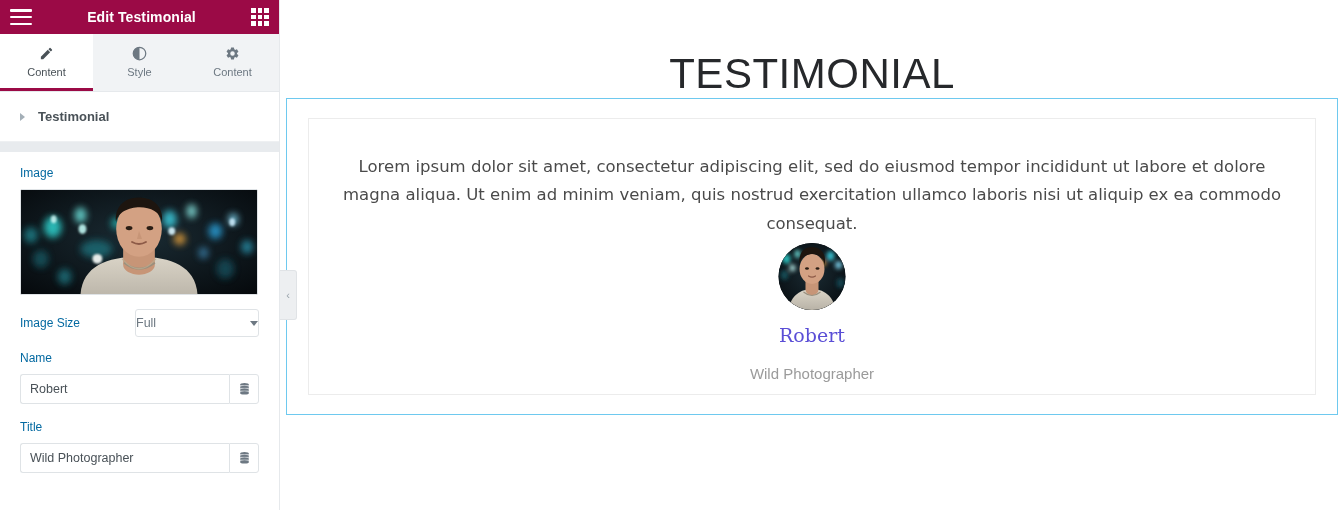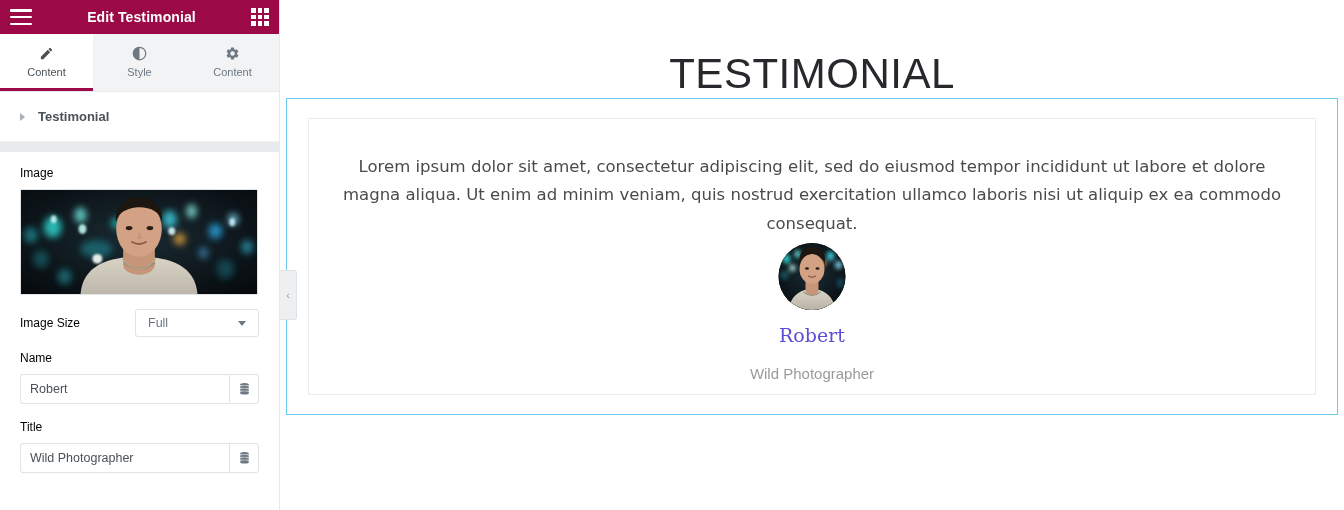--- a/index.html
+++ b/index.html
@@ -61,34 +61,34 @@
     padding: 0 20px; gap: 13px;
     font-size: 13px; font-weight: bold; color: #495157;
     background: #ffffff; cursor: pointer;
     border-bottom: 1px solid #eef0f2;
   }
   .caret-right { width: 0; height: 0; border-left: 5px solid #a4afb7; border-top: 4px solid transparent; border-bottom: 4px solid transparent; }
   .caret-down  { width: 0; height: 0; border-top: 5px solid #495157; border-left: 4.5px solid transparent; border-right: 4.5px solid transparent; }
   .section-gap { height: 10px; background: #e8ebee; }
 
   .section-content { padding: 14px 20px 0 20px; }
-  .field-label { font-size: 12px; color: #000000; margin-bottom: 9px; }
+  .field-label { font-size: 12px; color: #0369a1; margin-bottom: 9px; }
   .thumb {
     width: 238px; height: 106px; border: 1px solid #dfe3e6;
     border-radius: 2px; overflow: hidden; position: relative; background: #0c1116;
     margin-bottom: 14px;
   }
   .thumb svg { display: block; width: 100%; height: 100%; }
 
   .row-inline { display: flex; align-items: center; justify-content: space-between; margin-bottom: 14px; }
   .row-inline .field-label { margin-bottom: 1px; }
   .select-box {
     width: 124px; height: 28px; border: 1px solid #dfe3e6; border-radius: 3px;
     background: #ffffff; display: flex; align-items: center;
-    padding: 0 12px; font-size: 12.5px; color: #6d7882;
+    padding: 0 0; font-size: 12.5px; color: #6d7882;
     justify-content: space-between; cursor: pointer;
   }
   .sel-caret { width: 0; height: 0; border-top: 5px solid #6d7882; border-left: 4.5px solid transparent; border-right: 4.5px solid transparent; }
 
   .input-wrap { display: flex; height: 30px; margin-bottom: 16px; }
   .text-input {
     flex: 1; border: 1px solid #dfe3e6; border-right: none;
     border-radius: 3px 0 0 3px; padding: 0 9px;
     font-size: 12.5px; color: #495157; font-family: "Liberation Sans", sans-serif;
     background: #fff; outline: none;

